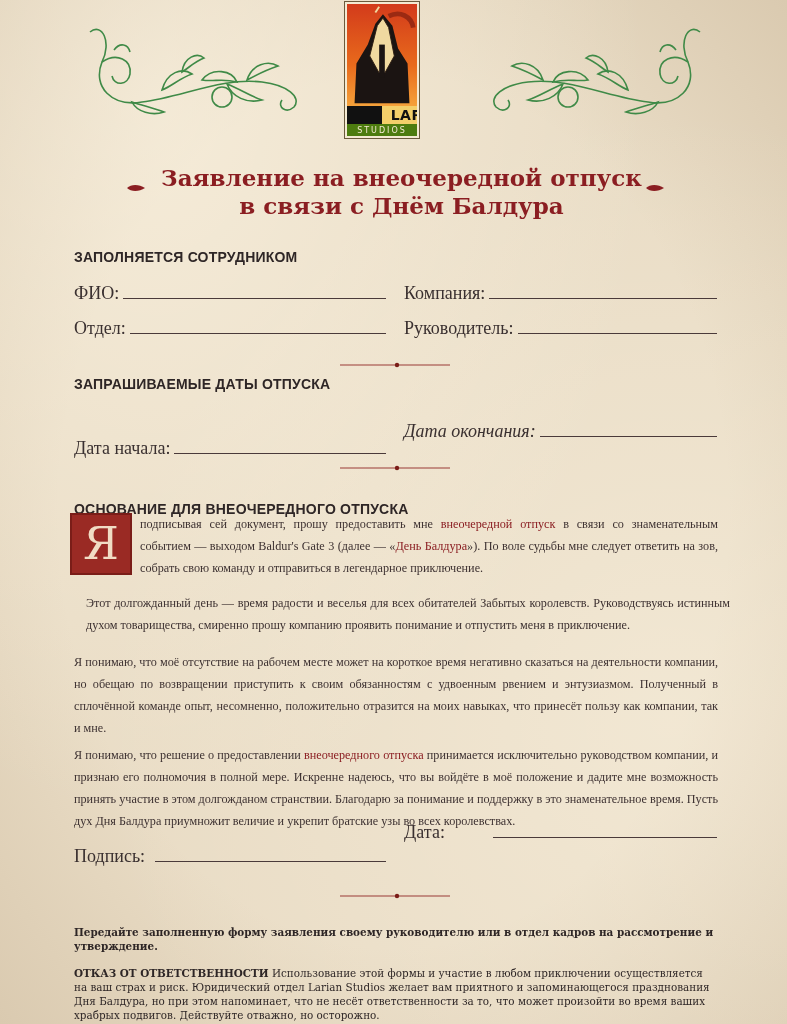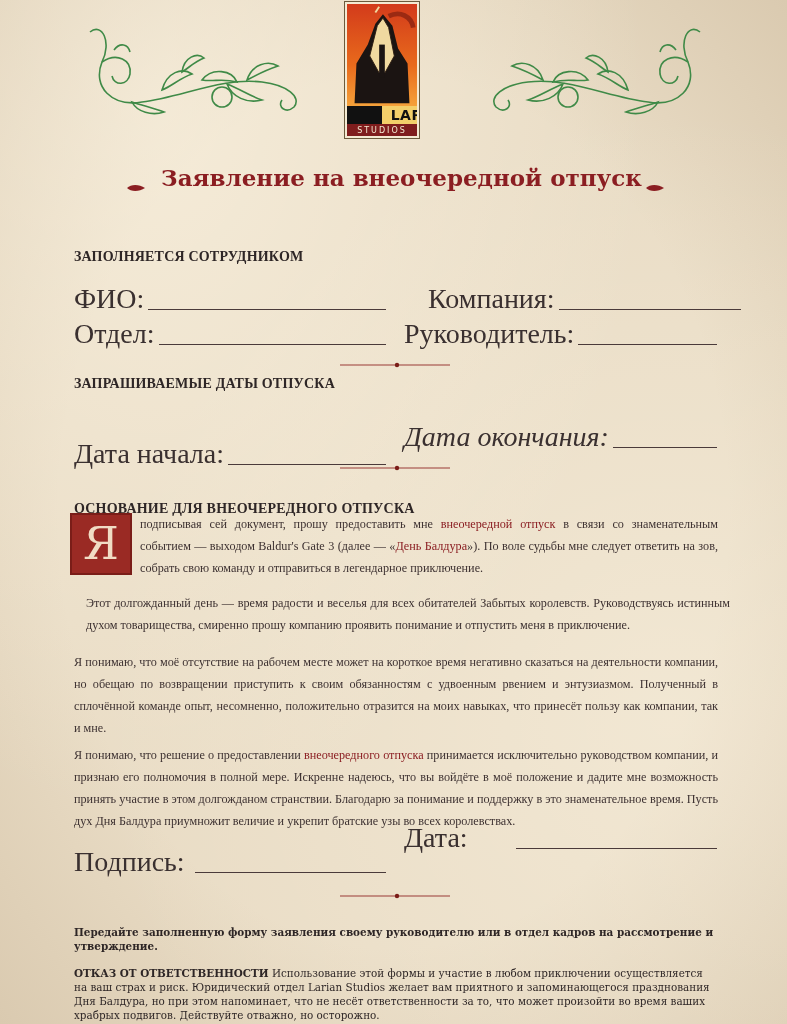--- a/index.html
+++ b/index.html
@@ -29,40 +29,40 @@
     position: absolute; left: 0; top: 0; width: 100%; height: 102px;
     background: linear-gradient(180deg, #d33b1b 0%, #e86a1c 60%, #f5a13a 100%);
   }
   .logo .brand {
     position: absolute; left: 0; top: 102px; width: 100%; height: 18px;
     background: #f3cf6a; color: #111; font-family: "DejaVu Sans", sans-serif;
     font-weight: bold; font-size: 14px; text-align: right; line-height: 18px; letter-spacing: 0.5px; margin-left: 35px;
   }
   .logo .sub {
     position: absolute; left: 0; top: 120px; width: 100%; height: 14px;
-    background: #7f1d1d; color: #f4ead2; font-family: "DejaVu Sans", sans-serif;
+    background: #4d7c0f; color: #f4ead2; font-family: "DejaVu Sans", sans-serif;
     font-size: 8px; text-align: center; line-height: 14px; letter-spacing: 2px;
   }
   .title {
     position: absolute; left: 0; right: 0; top: 164px;
     text-align: center; color: #8b1e22; font-family: "DejaVu Serif", serif;
     font-weight: bold; font-size: 23px; line-height: 28px; padding-left: 16px;
   }
   .title-orn { position: absolute; top: 184px; width: 18px; height: 8px; }
   .title-orn.l { left: 127px; }
   .title-orn.r { left: 646px; }
 
   
   .section-head {
-    position: absolute; left: 74px; font-family: Liberation Serif, serif;
+    position: absolute; left: 74px; font-family: Liberation Sans, sans-serif;
     font-weight: bold; font-size: 14px; color: #2e2626; letter-spacing: 0.2px;
   }
   .field {
     position: absolute; display: flex; align-items: flex-end;
-    font-family: "Liberation Serif", serif; font-size: 28px; color: #3a3030;
+    font-family: "Liberation Serif", serif; font-size: 18px; color: #3a3030;
   }
   .field .lbl { white-space: nowrap; }
   .field .line { flex: 1; border-bottom: 1.5px solid #4a3a3a; height: 0; margin-left: 4px; margin-bottom: 5px; }
 
   .divider { position: absolute; left: 330px; width: 130px; height: 10px; }
 
   
   .para {
     position: absolute; left: 74px; width: 644px;
     font-family: "Liberation Serif", serif; font-size: 12.2px; line-height: 22px;
@@ -133,28 +133,29 @@
   </div>
 
   <svg class="title-orn l" viewBox="0 0 18 8">
     <path d="M0 4 C4 0 12 0 18 4 C12 8 4 8 0 4Z" fill="#8b1e22"></path>
   </svg>
   <svg class="title-orn r" viewBox="0 0 18 8">
     <path d="M0 4 C4 0 12 0 18 4 C12 8 4 8 0 4Z" fill="#8b1e22"></path>
   </svg>
   <div class="title">
     <div>Заявление на внеочередной отпуск</div>
+    <div>в связи с Днём Балдура</div>
   </div>
 
   <div class="section-head" style="top:249px">ЗАПОЛНЯЕТСЯ СОТРУДНИКОМ</div>
   <div class="field" style="left:74px; top:283px; width:312px;">
     <span class="lbl">ФИО:</span>
     <span class="line"></span>
   </div>
-  <div class="field" style="left:404px; top:283px; width:313px;margin-left:24px;">
+  <div class="field" style="left:404px; top:283px; width:313px;">
     <span class="lbl">Компания:</span>
     <span class="line"></span>
   </div>
   <div class="field" style="left:74px; top:318px; width:312px;">
     <span class="lbl">Отдел:</span>
     <span class="line"></span>
   </div>
   <div class="field" style="left:404px; top:318px; width:313px;">
     <span class="lbl">Руководитель:</span>
     <span class="line"></span>

